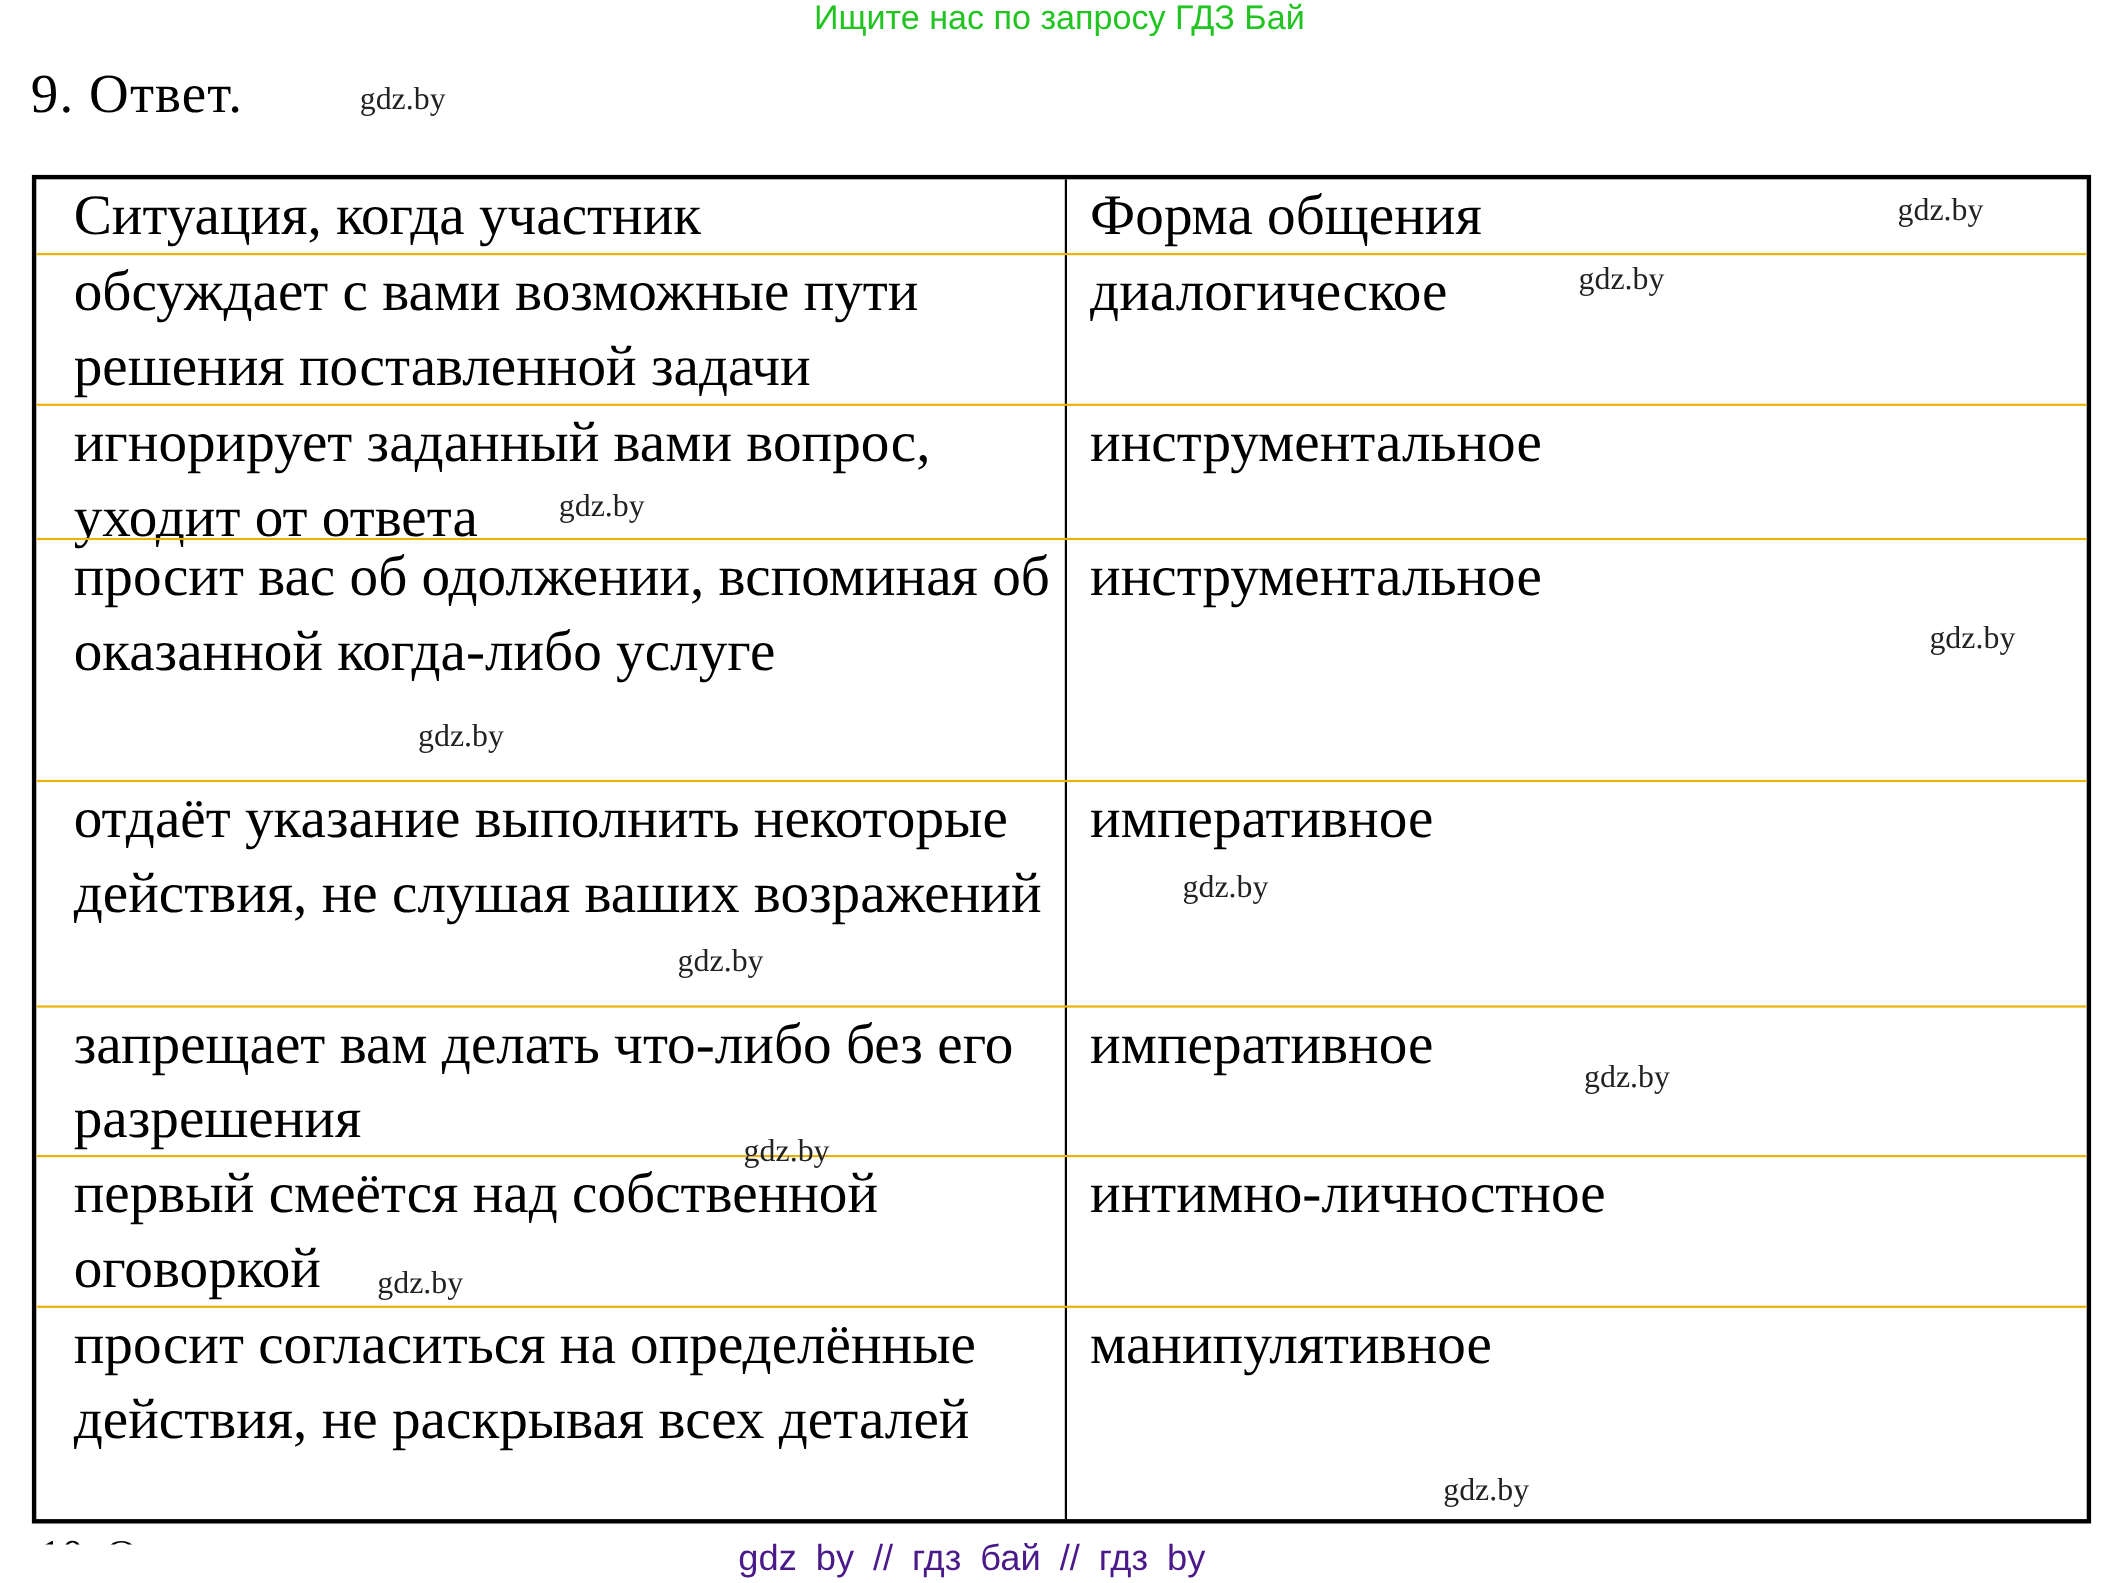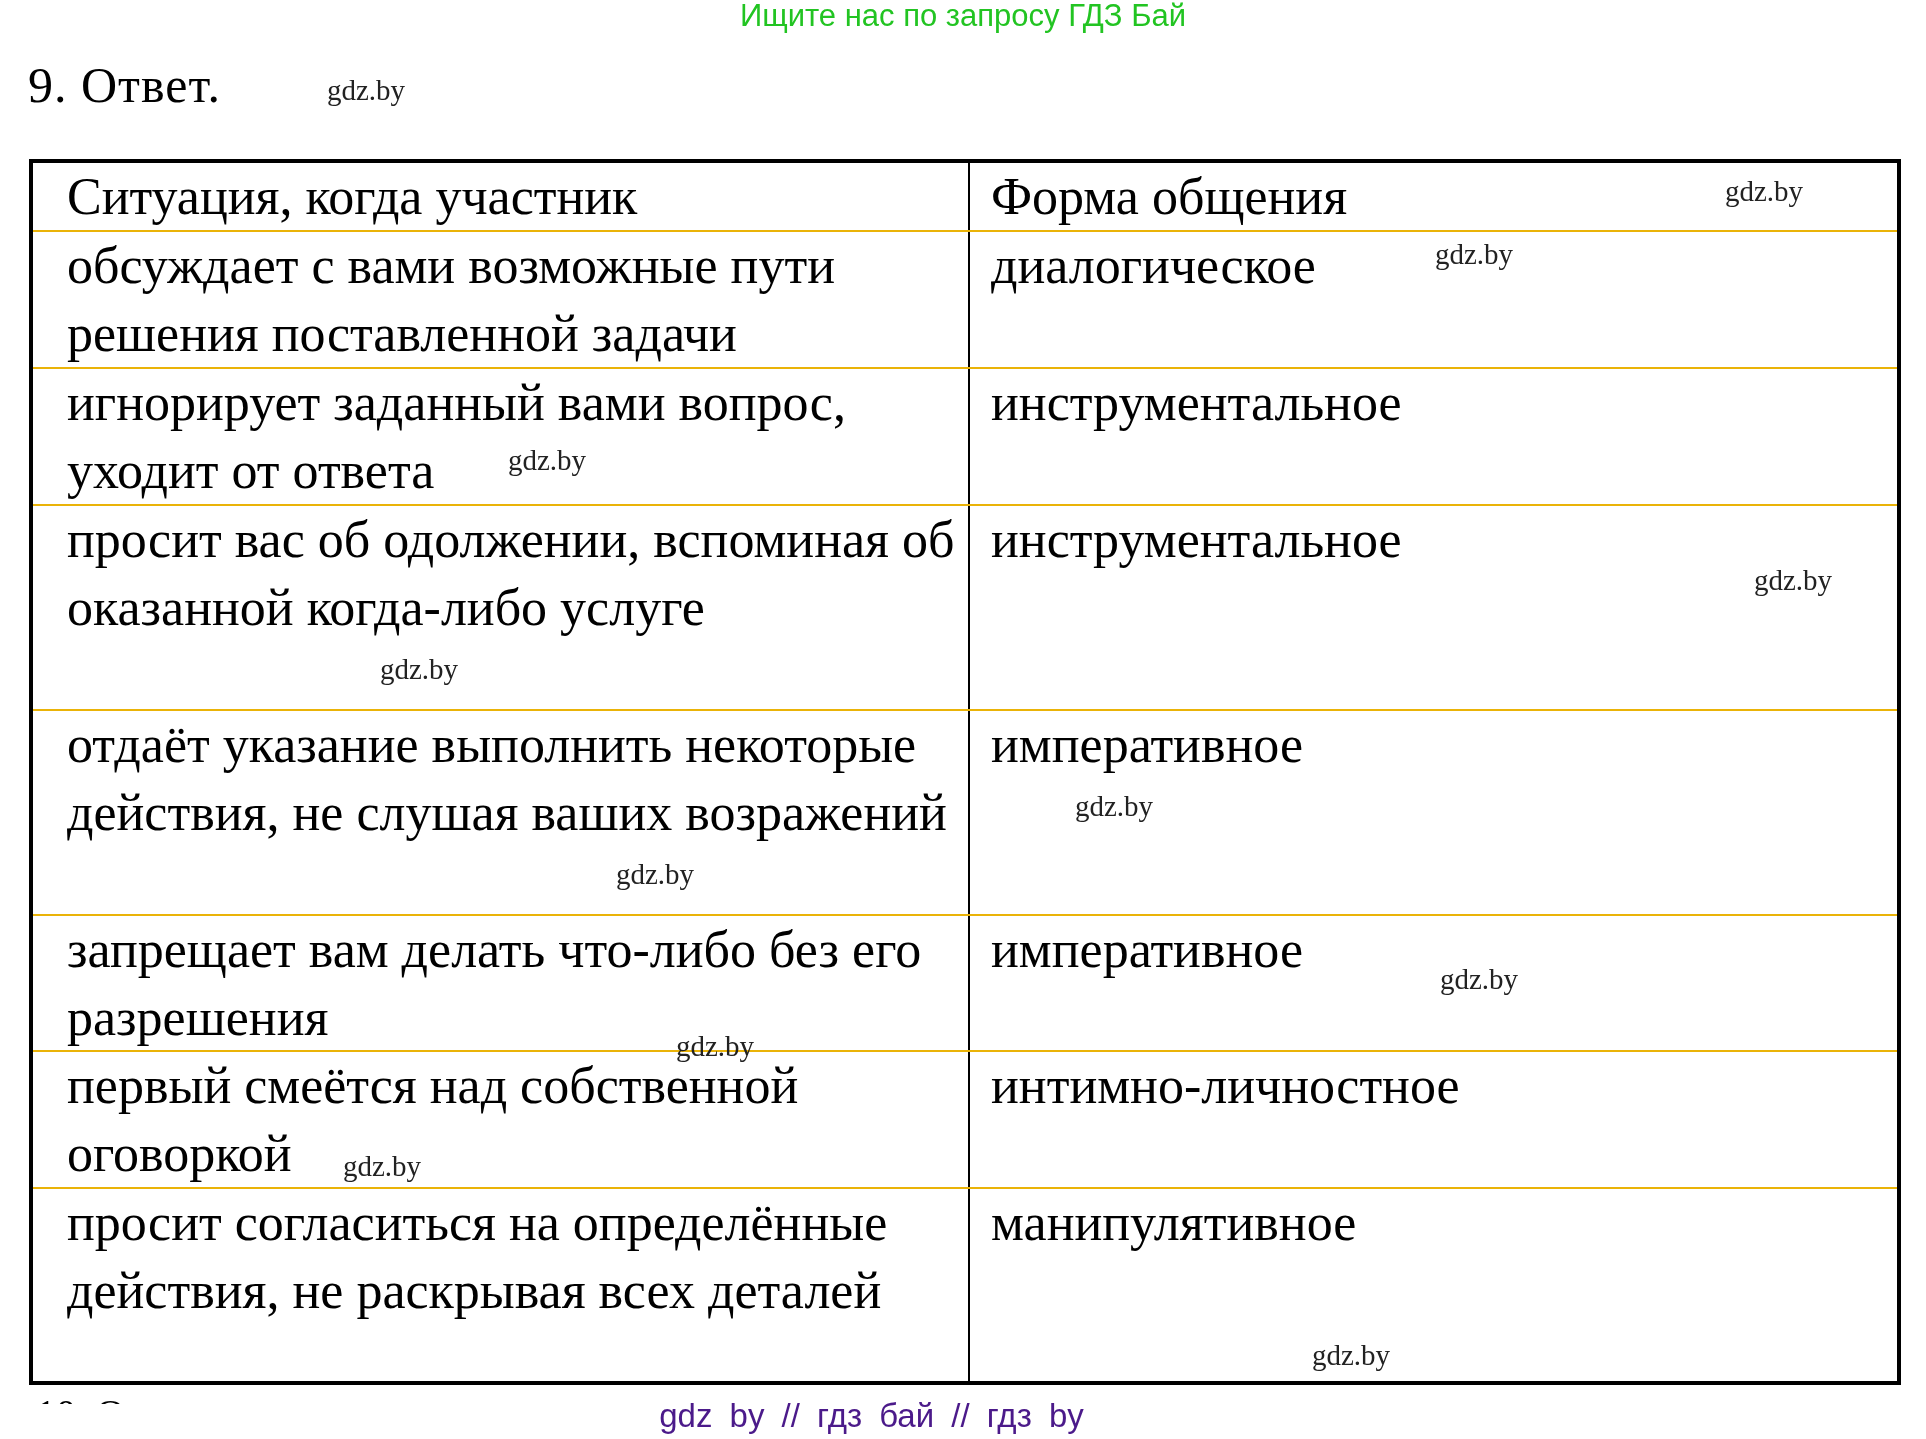--- a/index.html
+++ b/index.html
@@ -7,21 +7,21 @@
   .top-banner { position:absolute; top:-2px; left:0; width:1926px; text-align:center; font-family:"Liberation Sans", sans-serif; font-size:31px; color:#22c422; }
   .title { position:absolute; left:28px; top:56px; font-size:50px; letter-spacing:1px; }
   .wm { position:absolute; font-family:Liberation Serif, serif; font-size:29px; color:#222; white-space:nowrap; }
   .table { position:absolute; left:29px; top:159px; width:1872px; height:1226px; border:4px solid #000; box-sizing:border-box; }
   .row { position:absolute; left:0; width:100%; border-top:2px solid #eab308; box-sizing:border-box; }
   .row.first { border-top:none; }
   .col-div { position:absolute; top:0; bottom:0; left:935px; border-left:2px solid #000; }
   .cell { position:absolute; top:0; font-size:52px; line-height:68px; }
   .cell.left { left:22px; width:900px;margin-left:12px; }
   .cell.right { left:958px; width:880px; }
-  .footer { position:absolute; top:1397px; left:0; width:1743px; text-align:center; font-family:"Liberation Sans", sans-serif; font-size:33px; color:#4b1a8a; word-spacing:8px; }
+  .footer { position:absolute; top:1397px; left:12px; width:1743px; text-align:center; font-family:"Liberation Sans", sans-serif; font-size:33px; color:#4b1a8a; word-spacing:8px; }
   .partial { position:absolute; left:36px; top:1390px; font-size:40px; color:#000; height:14px; overflow:hidden; }
 </style>
 </head>
 <body>
 
 <div class="top-banner">Ищите нас по запросу ГДЗ Бай</div>
 
 <div class="title">9.  Ответ.</div>
 <span class="wm" style="left:327px;top:74px">gdz.by</span>
 
@@ -33,21 +33,21 @@
     <div class="cell right">Форма общения</div>
   </div>
   <div class="row" style="top:67px;height:137px">
     <div class="cell left">обсуждает с вами возможные пути решения поставленной задачи</div>
     <div class="cell right">диалогическое</div>
   </div>
   <div class="row" style="top:204px;height:137px">
     <div class="cell left">игнорирует заданный вами вопрос, уходит от ответа</div>
     <div class="cell right">инструментальное</div>
   </div>
-  <div class="row" style="top:341px;height:228px">
+  <div class="row" style="top:326px;height:228px">
     <div class="cell left">просит вас об одолжении, вспоминая об оказанной когда-либо услуге</div>
     <div class="cell right">инструментальное</div>
   </div>
   <div class="row" style="top:546px;height:205px">
     <div class="cell left">отдаёт указание выполнить некоторые действия, не слушая ваших возражений</div>
     <div class="cell right">императивное</div>
   </div>
   <div class="row" style="top:751px;height:152px">
     <div class="cell left">запрещает вам делать что-либо без его разрешения</div>
     <div class="cell right">императивное</div>

